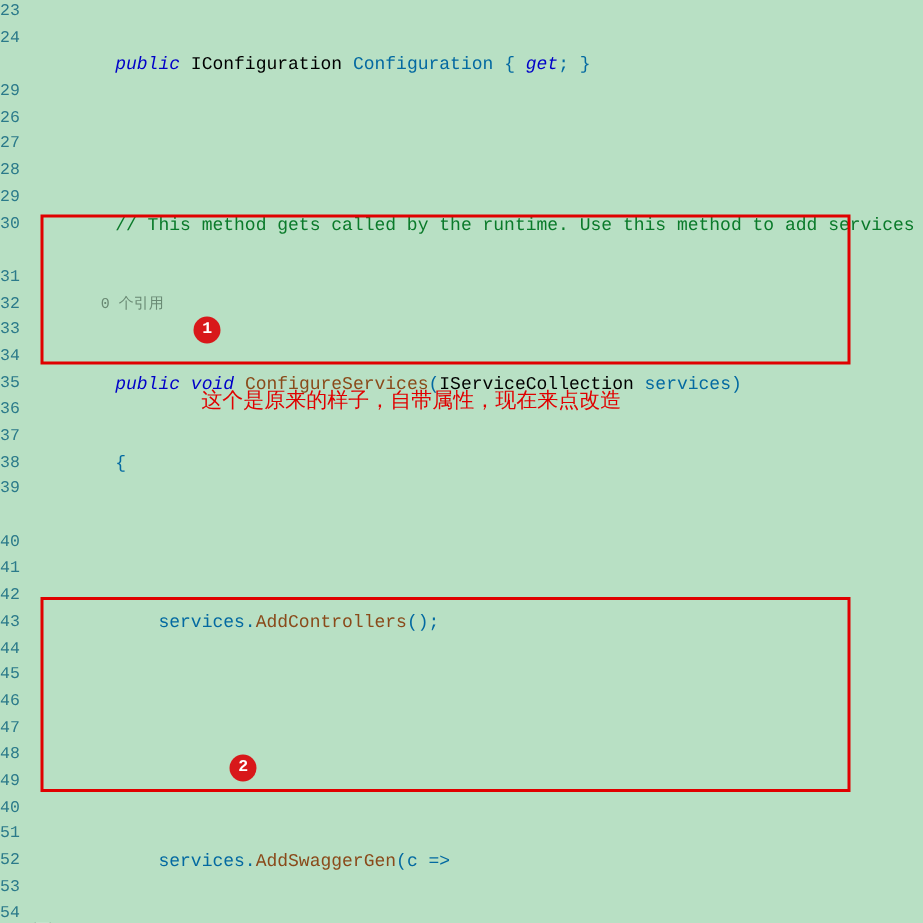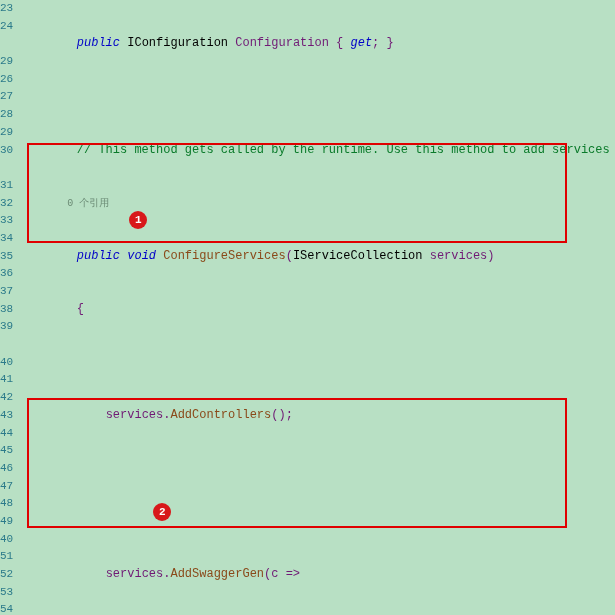--- a/index.html
+++ b/index.html
@@ -49,21 +49,21 @@
       background: #b8e0c4;
       line-height: 17.7px;
       position: relative;
       white-space: pre;
     }
     .line { height: 17.7px; }
     .kw { color: #0000c8; font-style: italic; }
     .type { color: #000000; }
     .method { color: #8a4a1a; }
     .comment { color: #0a7a2a; }
-    .plain { color: #701a75; }
+    .plain { color: #0369a1; }
     .redbox {
       position: absolute;
       border: 2px solid #e00000;
       pointer-events: none;
     }
     .badge {
       position: absolute;
       width: 18px;
       height: 18px;
       border-radius: 50%;
@@ -167,16 +167,17 @@
     
     
     
     
     
     
     
 
     <div class="redbox" style="top:143px;left:8px;width:540px;height:100px"></div>
     <div class="badge" style="top:211px;left:110px">1</div>
+    <div class="annotation" style="top:258px;left:115px">这个是原来的样子，自带属性，现在来点改造</div>
     <div class="redbox" style="top:398px;left:8px;width:540px;height:130px"></div>
     <div class="badge" style="top:503px;left:134px">2</div>
   </div>
 </div>
 
 </body></html>

